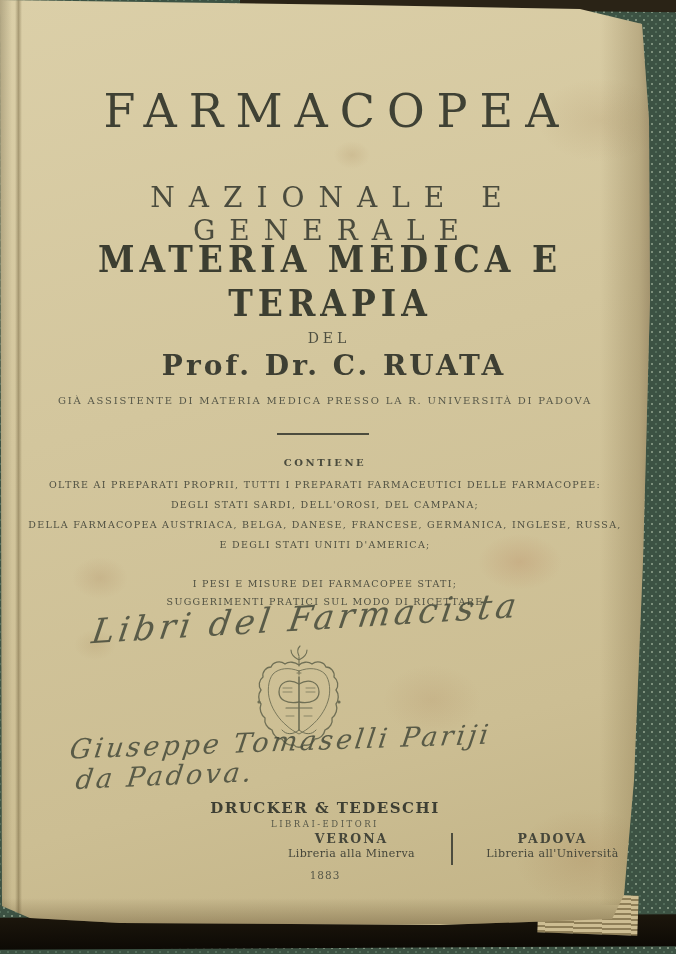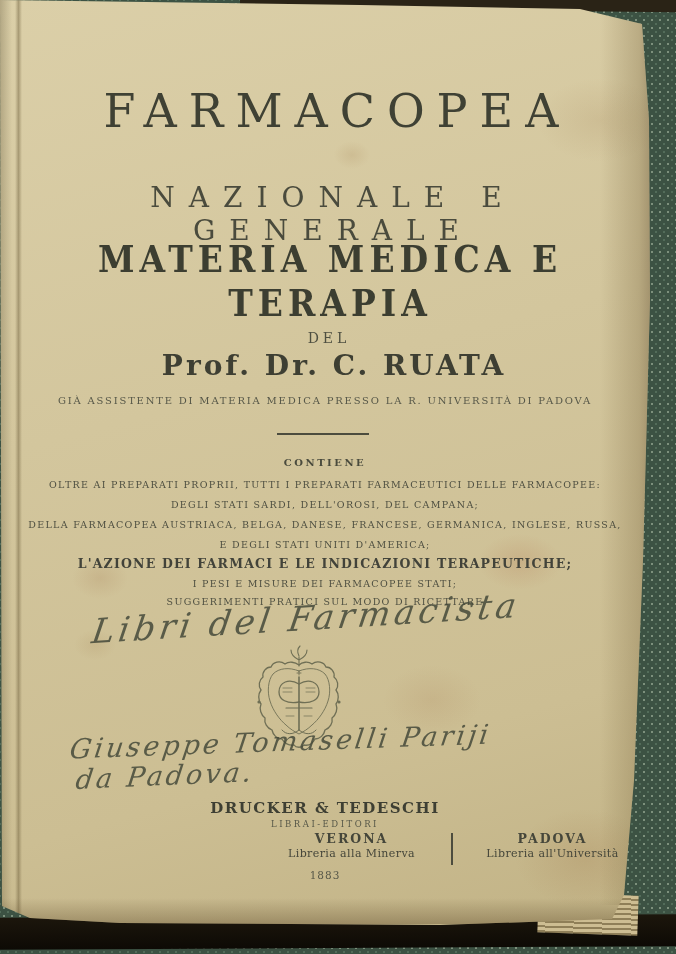--- a/index.html
+++ b/index.html
@@ -117,21 +117,20 @@
     <div class="tblock author">Prof. Dr. C. RUATA</div>
     <div class="tblock author-note">GIÀ ASSISTENTE DI MATERIA MEDICA PRESSO LA R. UNIVERSITÀ DI PADOVA</div>
 
     <div class="rule"></div>
 
     <div class="tblock contiene">CONTIENE</div>
     <div class="tblock c-line c0">OLTRE AI PREPARATI PROPRII, TUTTI I PREPARATI FARMACEUTICI DELLE FARMACOPEE:</div>
     <div class="tblock c-line c1">DEGLI STATI SARDI, DELL'OROSI, DEL CAMPANA;</div>
     <div class="tblock c-line c2">DELLA FARMACOPEA AUSTRIACA, BELGA, DANESE, FRANCESE, GERMANICA, INGLESE, RUSSA,</div>
     <div class="tblock c-line c3">E DEGLI STATI UNITI D'AMERICA;</div>
-    <div class="tblock c4">L'AZIONE DEI FARMACI E LE INDICAZIONI TERAPEUTICHE;</div>
     <div class="tblock c-line c5">I PESI E MISURE DEI FARMACOPEE STATI;</div>
     <div class="tblock c-line c6">SUGGERIMENTI PRATICI SUL MODO DI RICETTARE</div>
 
     <div class="hand hand1">Libri del Farmacista</div>
 
     <div class="emblem">
       <svg width="92" height="104" viewBox="0 0 92 104" fill="none" stroke="#6f6f55" stroke-width="1.3" stroke-linecap="round">
         <path d="M46,22 v-9 M46,16 c-4,-2 -8,-6 -8,-10 M46,16 c4,-2 8,-6 8,-10 M46,12 c-2,-4 -1,-8 1,-10" stroke-width="1.1"></path>
         <path d="M46,21 c-4,-3 -10,-4 -14,-1 c-5,-4 -12,-2 -14,3 c-5,0 -9,5 -8,10 c-4,3 -5,9 -2,13 c-3,4 -3,10 0,14 c-2,5 0,11 4,14 c-1,5 2,10 7,12 c1,5 5,9 10,9 c2,4 7,7 12,6 c2,3 8,3 10,0 c5,1 9,-2 11,-6 c5,0 9,-4 10,-9 c5,-2 8,-7 7,-12 c4,-3 6,-9 4,-14 c3,-4 3,-10 0,-14 c3,-4 2,-10 -2,-13 c1,-5 -3,-10 -8,-10 c-2,-5 -9,-7 -14,-3 c-4,-3 -10,-2 -13,1 z"></path>
         <path d="M46,27 c-10,-4 -20,-3 -26,3 c-5,6 -6,18 -3,27 c3,10 10,19 16,24 c4,4 9,7 13,9 c4,-2 9,-5 13,-9 c6,-5 13,-14 16,-24 c3,-9 2,-21 -3,-27 c-6,-6 -16,-7 -26,-3 z" stroke-width="0.9"></path>

